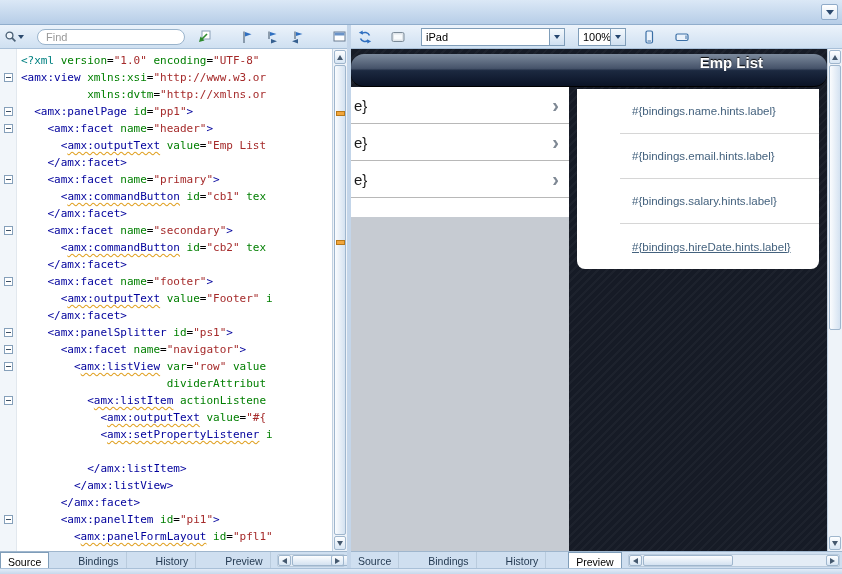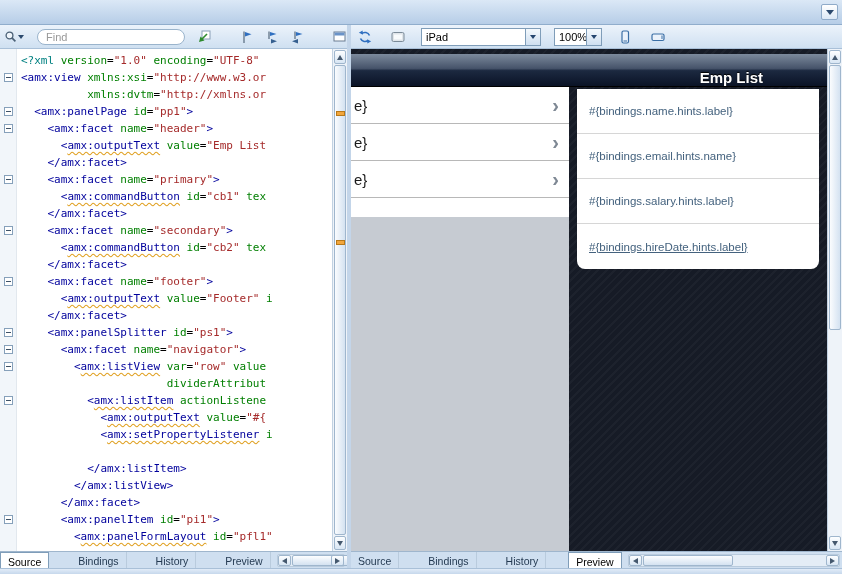--- a/index.html
+++ b/index.html
@@ -100,33 +100,33 @@
   .hs-btn.left{left:0;}  .hs-btn.right{right:0;}
   .hs-thumb{position:absolute;top:0;bottom:0;left:14px;background:linear-gradient(#fdfeff,#d4e2f1);
     border:1px solid #9fb6cd;border-radius:2px;}
 
   
   .preview-body{position:absolute;top:24px;left:0;right:0;bottom:17px;display:flex;}
   .canvas{flex:1;position:relative;overflow:hidden;background:#161b26;
     background-image:repeating-linear-gradient(135deg,rgba(255,255,255,0.03) 0 2px,transparent 2px 6px);}
   .mob-header{position:absolute;top:5px;left:0;right:0;height:33px;
     background:linear-gradient(#7c8a9c 0%,#46536a 45%,#1c2940 52%,#0a1326 100%);
-    border-bottom:1px solid #000;display:flex;align-items:flex-end;justify-content:flex-end;padding-right:64px;}
+    border-bottom:1px solid #000;display:flex;align-items:flex-start;justify-content:flex-end;padding-right:64px;border-radius:13px;}
   .mob-title{color:#fff;font-size:15px;font-weight:bold;text-shadow:0 -1px 1px #000;}
   .nav-list{position:absolute;top:38px;left:0;width:218px;height:130px;background:#fff;}
   .nav-item{height:37px;background:#fff;border-bottom:1px solid #b8b8b8;display:flex;
     align-items:center;justify-content:space-between;padding:0 10px 0 3px;}
   .nav-label{font-size:15px;color:#1b1b1b;}
   .chevron{color:#7e8894;font-size:20px;font-weight:bold;line-height:1;}
   .chevron::before{content:"\203A";}
   .nav-gray{position:absolute;top:168px;left:0;width:218px;bottom:0;background:#c6cbd2;}
   .detail-panel{position:absolute;top:40px;left:226px;width:242px;background:#fff;
     border-radius:0 0 8px 8px;overflow:hidden;}
   .detail-row{height:45px;border-bottom:1px solid #d6d6d6;display:flex;align-items:center;
-    padding:4px 12px;color:#44627e;font-size:11.5px;white-space:nowrap;overflow:hidden;}
+    padding:4px 12px;color:#44627e;font-size:11.5px;white-space:nowrap;overflow:hidden;margin-left:43px;}
   .detail-row.last{border-bottom:none;text-decoration:underline;}
 </style>
 </head>
 <body>
 
 <div class="window">
 
   <div class="doc-tabbar">
     <div class="tab-overflow">
       <span class="caret-down"></span>
@@ -284,21 +284,21 @@
           <path d="M2.5 8.5 A5 5 0 0 0 10.5 10.2" fill="none" stroke="#2f6fc0" stroke-width="1.6"></path>
           <polygon points="9.4,13.5 13.2,11.2 9,9.4" fill="#2f6fc0"></polygon>
         </svg>
       </span>
       <span class="tbtn">
         <svg width="14" height="12">
           <rect x="1" y="1.5" width="12" height="9" rx="1.5" fill="#dfe5ea" stroke="#7a8a98"></rect>
           <rect x="3" y="3.5" width="8" height="5" fill="#f7fafc"></rect>
         </svg>
       </span>
-      <div class="combo" style="width:120px;justify-content:flex-end;">
+      <div class="combo" style="width:144px;justify-content:flex-end;">
         <span class="combo-text">iPad</span>
         <span class="combo-btn"></span>
       </div>
       <div class="combo" style="width:48px;">
         <span class="combo-text">100%</span>
         <span class="combo-btn"></span>
       </div>
       <span class="tbtn">
         <svg width="14" height="14">
           <rect x="4" y="1" width="6.5" height="12" rx="1.5" fill="#eaf2fb" stroke="#3a6ea5" stroke-width="1.2"></rect>
@@ -328,21 +328,21 @@
               <span class="chevron"></span>
             </div>
             <div class="nav-item">
               <span class="nav-label">e}</span>
               <span class="chevron"></span>
             </div>
           </div>
         <div class="nav-gray"></div>
         <div class="detail-panel">
             <div class="detail-row">#{bindings.name.hints.label}</div>
-            <div class="detail-row">#{bindings.email.hints.name}</div>
+            <div class="detail-row">#{bindings.email.hints.label}</div>
             <div class="detail-row">#{bindings.salary.hints.label}</div>
             <div class="detail-row last">#{bindings.hireDate.hints.label}</div>
           </div>
       </div>
       <div class="vscroll">
         <div class="vs-btn up">
             <span class="tri up"></span>
           </div>
         <div class="vs-thumb" style="top:16px;height:265px;"></div>
         <div class="vs-btn down">

